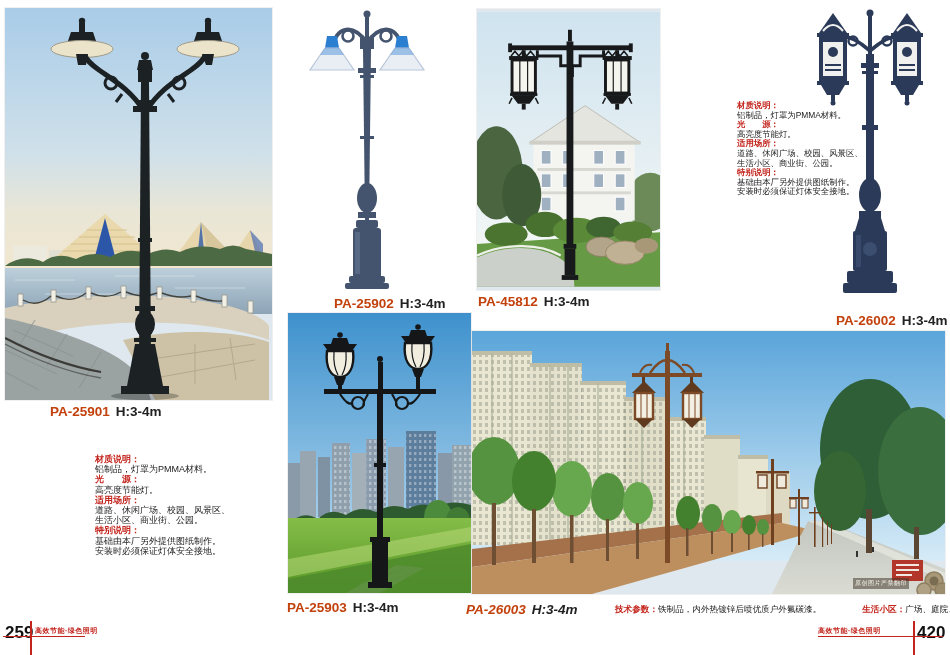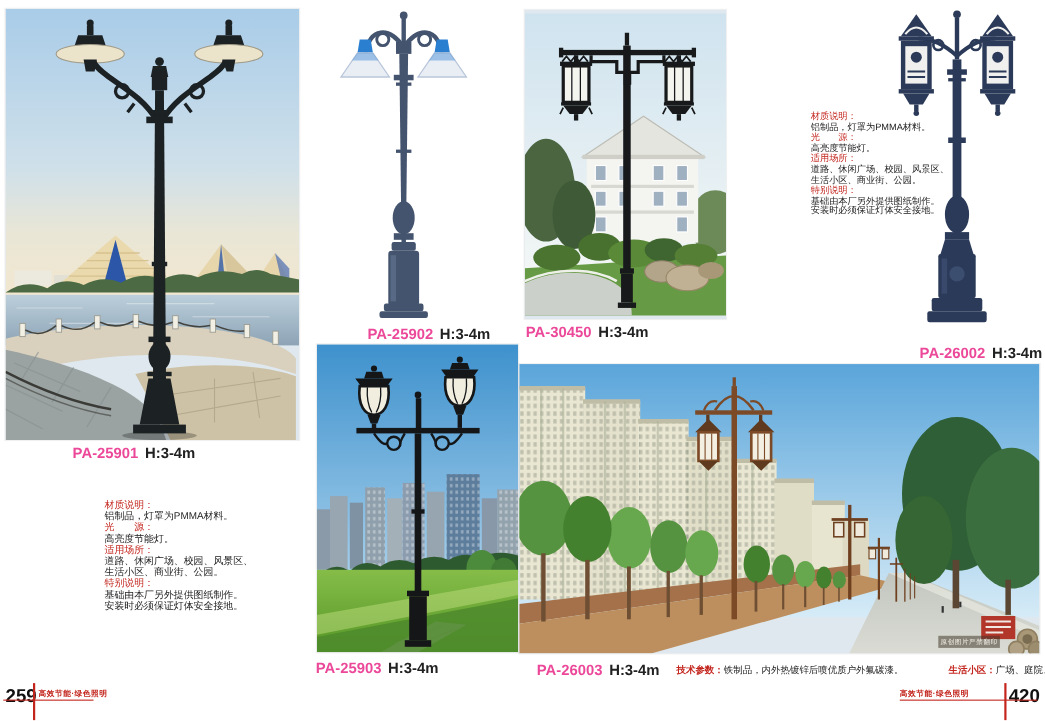--- a/index.html
+++ b/index.html
@@ -2,24 +2,24 @@
 <html><head>
 <meta charset="utf-8">
 <style>
   html,body{margin:0;padding:0;background:#ffffff;}
   .page{position:relative;width:950px;height:655px;background:#ffffff;overflow:hidden;
         font-family:"Liberation Sans",sans-serif;}
   .photo{position:absolute;overflow:hidden;background:#dfe8ee;box-shadow:0 0 0 1px rgba(0,0,0,0.06);}
   .photo svg{display:block;}
   .lampbox{position:absolute;overflow:hidden;background:#ffffff;}
   .model-label{position:absolute;font-size:13.5px;font-weight:bold;white-space:nowrap;}
-  .model-label .model{color:#ec4899;}
+  .model-label .model{color:#c2410c;}
   .model-label .spec{color:#222222;margin-left:6px;text-align:right;}
   .note{position:absolute;font-size:9px;line-height:10.2px;color:#222222;white-space:nowrap;}
-  .note .r{color:#c3251d;font-weight:normal;}
+  .note .r{color:#c3251d;font-weight:bold;}
   .note-sm{font-size:8.4px;line-height:9.6px;}
   .tech-note{position:absolute;font-size:8.6px;color:#222222;white-space:nowrap;}
   .tech-note .r{color:#c3251d;font-weight:bold;padding-left:39px;}
   .tech-note .b{color:#222222;margin-right:2px;margin-top:32px;}
   .pagenum{position:absolute;font-size:17px;font-weight:bold;color:#111111;}
   .slogan{position:absolute;font-size:7px;font-weight:bold;color:#c3251d;letter-spacing:0.5px;}
   .redline-v{position:absolute;width:1.5px;background:#c3251d;}
   .redline-h{position:absolute;height:1px;background:#c3251d;}
   .watermark{position:absolute;font-size:6px;color:#f5f2ea;background:rgba(70,58,44,0.55);
              padding:1px 2px;letter-spacing:0.5px;white-space:nowrap;}
@@ -475,36 +475,36 @@
         <circle cx="462" cy="250" r="4.5" fill="#7a6c50"></circle>
         <circle cx="452" cy="259" r="7" fill="#b0a184" stroke="#8f7f60" stroke-width="1.5"></circle>
         <circle cx="470" cy="259" r="7" fill="#9c8d6e" stroke="#8f7f60" stroke-width="1.5"></circle>
         <rect x="384" y="220" width="2" height="6" fill="#333333"></rect>
         <rect x="400" y="216" width="2" height="5" fill="#333333"></rect>
       </g>
     </svg>
     <div class="watermark" style="right:36px;bottom:5px;">原创图片严禁翻印</div>
   </div>
 
-  <div class="model-label" style="left:18px;top:404px;padding-left:48px;">
+  <div class="model-label" style="left:2px;top:404px;padding-left:48px;">
     <span class="model">PA-25901</span><span class="spec">H:3-4m</span>
   </div>
   <div class="model-label" style="left:334px;top:296px;">
     <span class="model">PA-25902</span><span class="spec">H:3-4m</span>
   </div>
   <div class="model-label" style="left:478px;top:294px;">
-    <span class="model">PA-30450</span><span class="spec">H:3-4m</span>
+    <span class="model">PA-45812</span><span class="spec">H:3-4m</span>
   </div>
   <div class="model-label" style="left:836px;top:313px;">
     <span class="model">PA-26002</span><span class="spec">H:3-4m</span>
   </div>
   <div class="model-label" style="left:287px;top:600px;">
     <span class="model">PA-25903</span><span class="spec">H:3-4m</span>
   </div>
-  <div class="model-label" style="left:488px;top:602px;">
+  <div class="model-label" style="left:466px;top:602px;font-style:italic;">
     <span class="model">PA-26003</span><span class="spec">H:3-4m</span>
   </div>
 
   <div class="note" style="left:95px;top:454px;">
     <div class="r">材质说明：</div>
     <div>铝制品，灯罩为PMMA材料。</div>
     <div class="r">光　　源：</div>
     <div>高亮度节能灯。</div>
     <div class="r">适用场所：</div>
     <div>道路、休闲广场、校园、风景区、</div>

